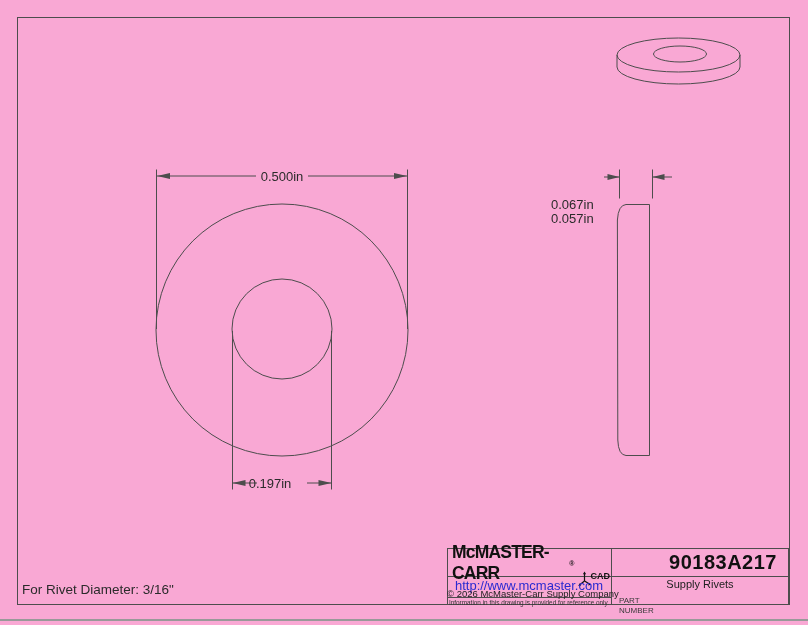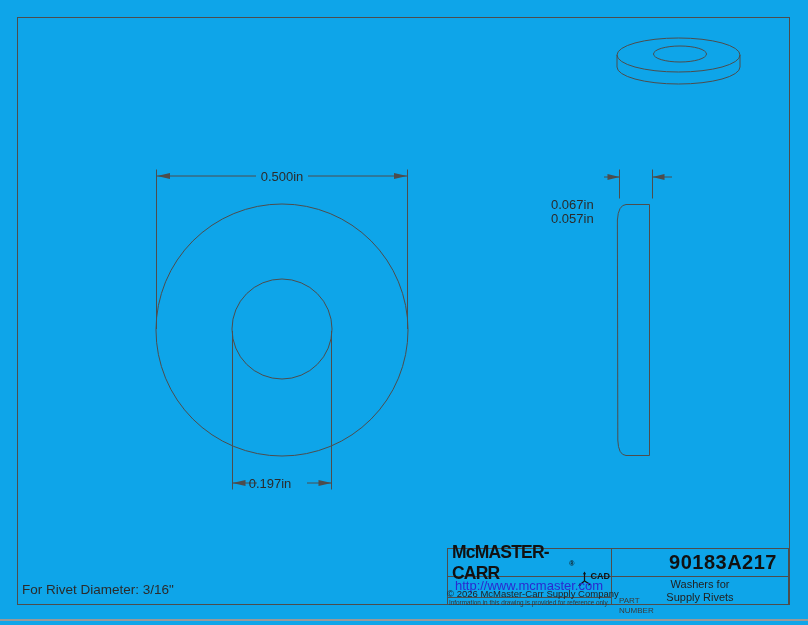--- a/index.html
+++ b/index.html
@@ -1,17 +1,17 @@
 <!DOCTYPE html>
 <html><head>
 <meta charset="utf-8">
 <style>
   html,body { margin:0; padding:0; background:#ffffff; }
   .page {
-    position:relative; width:808px; height:625px; background:#0ea5e9;
+    position:relative; width:808px; height:625px; background:#f9a8d4;
     font-family:"Liberation Sans", sans-serif; overflow:hidden;
   }
   svg.drawing { position:absolute; left:0; top:0; }
   .t { position:absolute; white-space:nowrap; color:#2b2b2b; }
   .dim-label { font-size:13px; }
   .dim-label.centered { transform:translateX(-50%); }
   .side-dim { font-size:13px; line-height:14px; text-align:left; }
   .note { font-size:13.5px; }
   .brand-row { position:absolute; left:452px; top:551px; width:158px; height:24px; display:flex; align-items:center; }
   .brand { font-weight:bold; font-size:17.5px; letter-spacing:-0.8px; color:#111; }
@@ -125,17 +125,16 @@
   <div class="t disclaimer">Information in this drawing is provided for reference only.</div>
 
   <div class="t part-label">
     <div>PART</div>
     <div>NUMBER</div>
   </div>
 
   <div class="t part-number">90183A217</div>
 
   <div class="t desc">
-    <span class="line">Washers for</span>
     <span class="line">Supply Rivets</span>
   </div>
 
 </div>
 
 </body></html>

